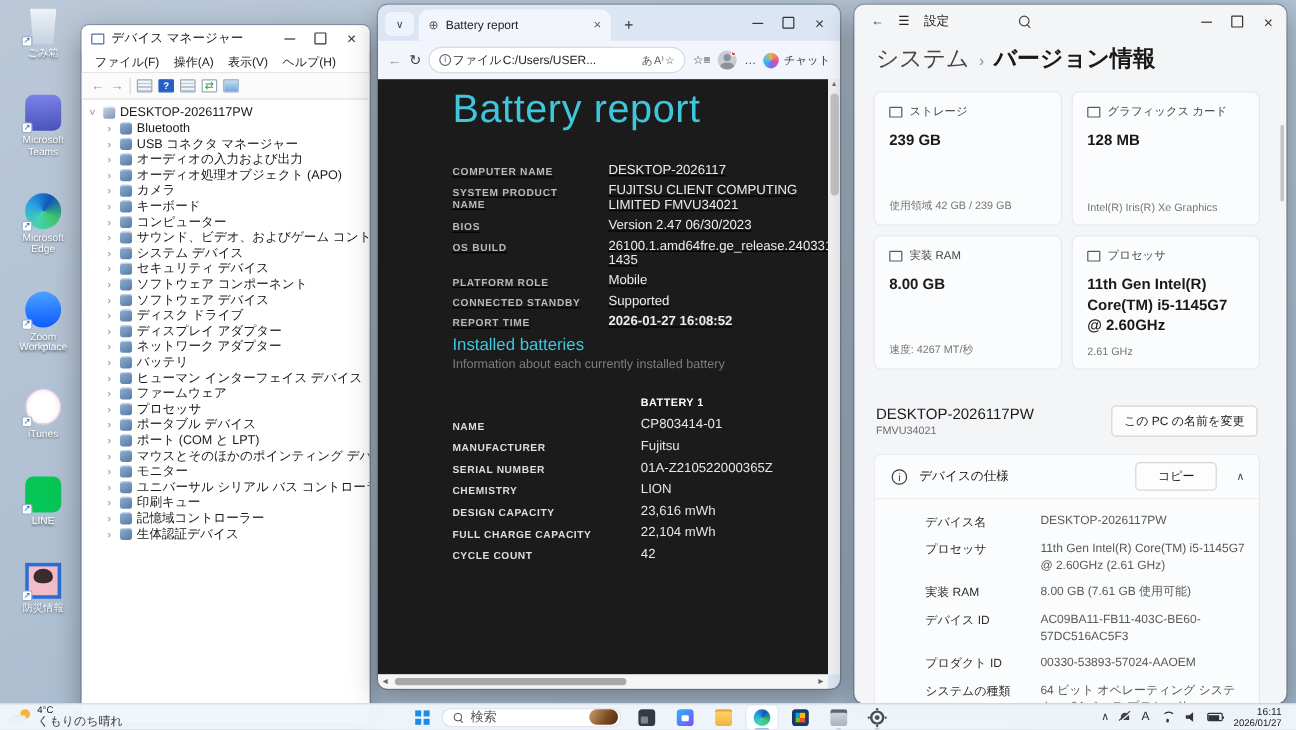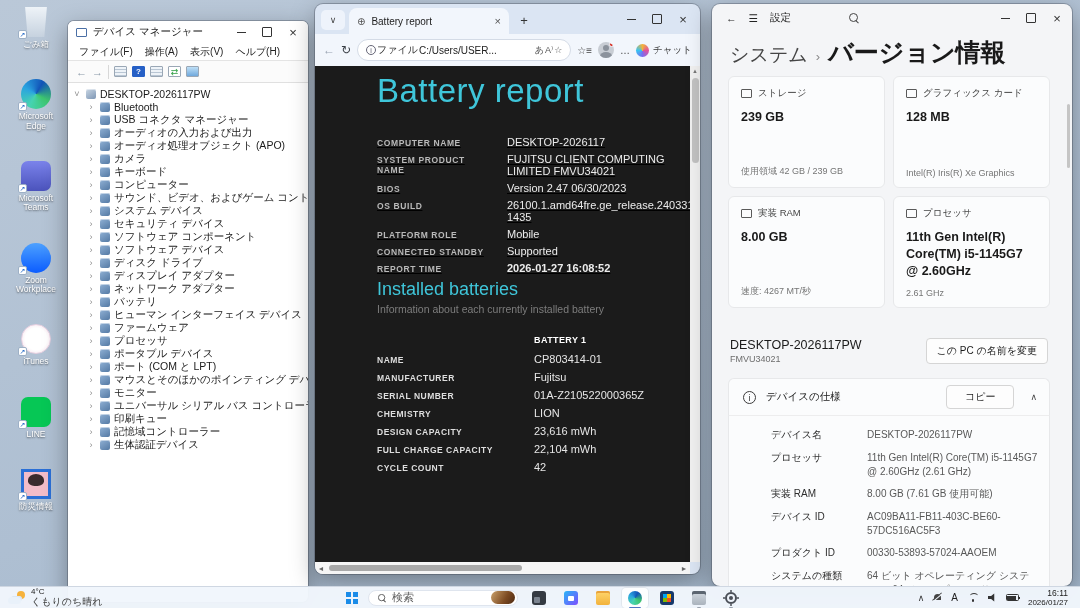--- a/index.html
+++ b/index.html
@@ -86,39 +86,39 @@
   .hscroll .track { flex:1; position:relative; height:8px; }
   .hscroll .hthumb { position:absolute; left:2px; top:1px; width:55%; height:6px; border-radius:3px; background:#a9a9a9; }
 
   .page-inner { padding:6px 0 0 62px; }
   .br-title { font-size:33px; font-weight:300; color:#3fc6da; letter-spacing:.5px; }
   .info-list { margin-top:26px; width:300px; }
   .irow { display:grid; grid-template-columns:112px 1fr; column-gap:18px; margin-bottom:5px;text-decoration:underline; }
   .il { font-size:8.5px; letter-spacing:.6px; color:#b9b9b9; font-weight:bold; padding-top:2px; }
   .iv { font-size:11px; color:#ececec; overflow-wrap:break-word; }
   .irow:last-child .iv { font-weight:bold; }
-  .sec-title { font-size:18px; color:#3fc6da; }
+  .sec-title { font-size:14px; color:#3fc6da; }
   .sec-sub { margin-top:3px; font-size:10.5px; color:#7d7d7d; }
   .bat-table { margin-top:20px; width:300px; }
   .brow { display:grid; grid-template-columns:145px 1fr; column-gap:12px; margin-bottom:6px; }
   .brow.head { margin-bottom:8px; }
   .bl { font-size:8.5px; letter-spacing:.5px; color:#dedede; font-weight:bold; padding-top:2px; }
   .bv { font-size:11px; color:#e6e6e6; }
   .bcol { font-size:9px; font-weight:bold; color:#fff; letter-spacing:.4px; }
 
   
   #settings { left:712px; top:4px; width:360px; height:582px; background:#f4f5f7; }
   #settings .tbar { height:28px; display:flex; align-items:center; gap:12px; padding:0 2px 0 14px; font-size:10.5px; color:#222; }
   .magnifier { position:relative; width:10px; height:10px; }
   .magnifier::before { content:""; position:absolute; left:0; top:0; width:7px; height:7px; border:1.3px solid #444; border-radius:50%; }
   .magnifier::after { content:""; position:absolute; left:7px; top:7px; width:4px; height:1.3px; background:#444; transform:rotate(45deg); transform-origin:0 0; }
   #settings .crumb { display:flex; align-items:baseline; gap:8px; padding:4px 0 8px 18px; }
   .crumb .c1 { font-size:19px; color:#454545; }
   .crumb .sep { font-size:13px; color:#8a8a8a; }
-  .crumb .c2 { font-size:25px; font-weight:bold; color:#191919; }
+  .crumb .c2 { font-size:19px; font-weight:bold; color:#191919; }
   #settings .content { position:absolute; left:0; right:6px; top:64px; bottom:0; padding:8px 16px 0 16px; overflow:hidden; }
   .sscroll { position:absolute; right:2px; top:100px; width:3px; height:64px; background:#c5c5c5; border-radius:2px; }
   .cards { display:grid; grid-template-columns:1fr 1fr; gap:8px; }
   .card { position:relative; min-height:112px; background:#fbfcfd; border:1px solid #e7e8ea; border-radius:6px; padding:10px 12px 26px 12px; }
   .card .chead { display:flex; align-items:center; gap:6px; font-size:9.5px; color:#454545; }
   .card .cico { width:11px; height:9px; border:1.2px solid #5a5a5a; border-radius:1px; }
   .card .cval { margin-top:9px; font-size:12.5px; font-weight:bold; color:#191919; line-height:1.35; }
   .card .ccap { position:absolute; left:12px; bottom:9px; right:10px; font-size:9px; color:#757575; white-space:nowrap; overflow:hidden; }
   .namerow { display:flex; align-items:center; margin-top:30px; padding:0 2px; }
   .namerow .nm { font-size:12.5px; color:#1a1a1a; }
@@ -191,34 +191,34 @@
   <div class="desk-icons">
 
       <div class="dicon recycle-bin">
         <span class="glyphwrap">
           <span class="g"></span>
           <span class="arrow">↗</span>
         </span>
         <span class="lab">ごみ箱</span>
       </div>
 
+      <div class="dicon ms-teams">
+        <span class="glyphwrap">
+          <span class="g"></span>
+          <span class="arrow">↗</span>
+        </span>
+        <span class="lab">Microsoft Teams</span>
+      </div>
+
       <div class="dicon ms-edge">
         <span class="glyphwrap">
           <span class="g"></span>
           <span class="arrow">↗</span>
         </span>
         <span class="lab">Microsoft Edge</span>
-      </div>
-
-      <div class="dicon ms-teams">
-        <span class="glyphwrap">
-          <span class="g"></span>
-          <span class="arrow">↗</span>
-        </span>
-        <span class="lab">Microsoft Teams</span>
       </div>
 
       <div class="dicon zoom-app">
         <span class="glyphwrap">
           <span class="g"></span>
           <span class="arrow">↗</span>
         </span>
         <span class="lab">Zoom Workplace</span>
       </div>
 

